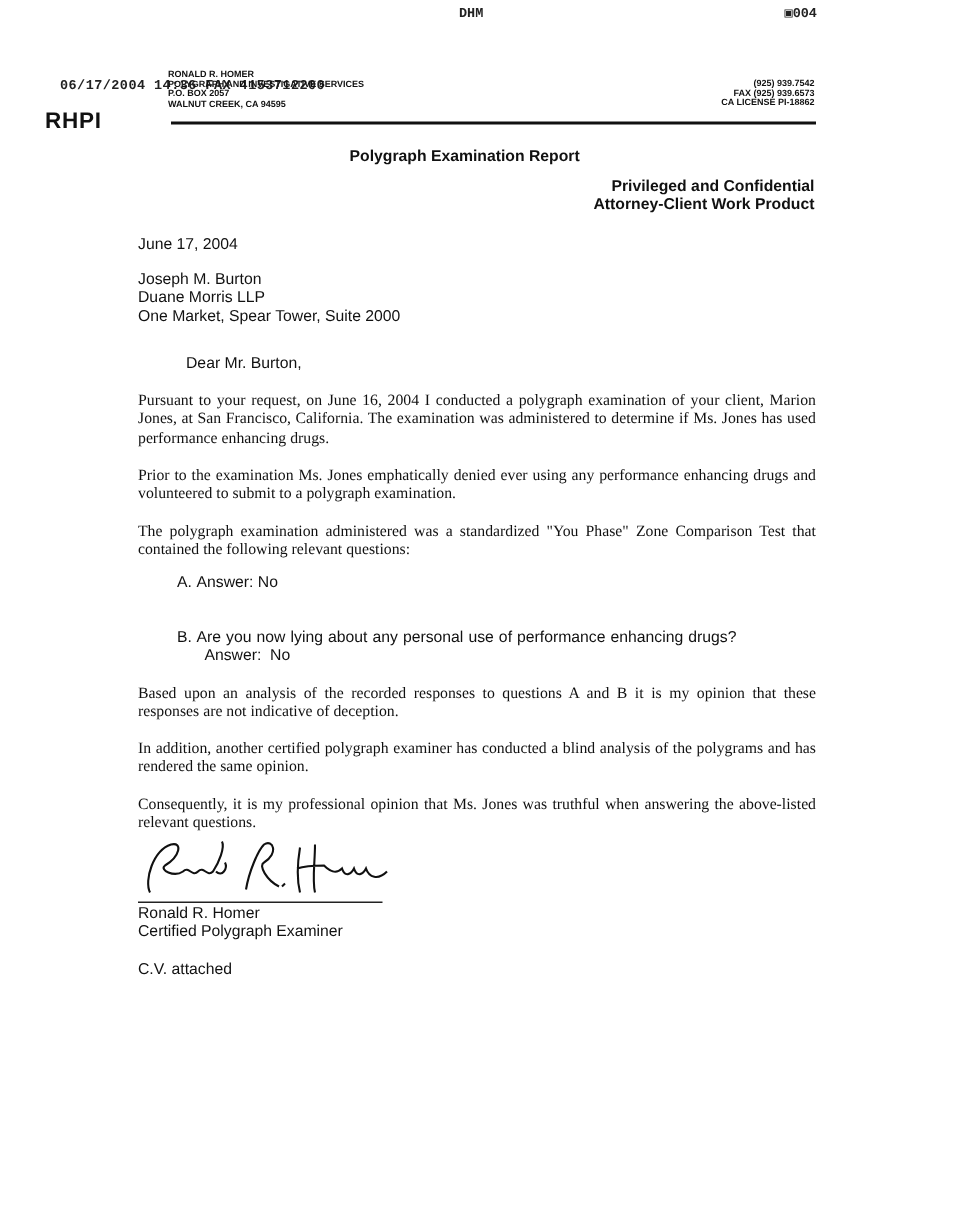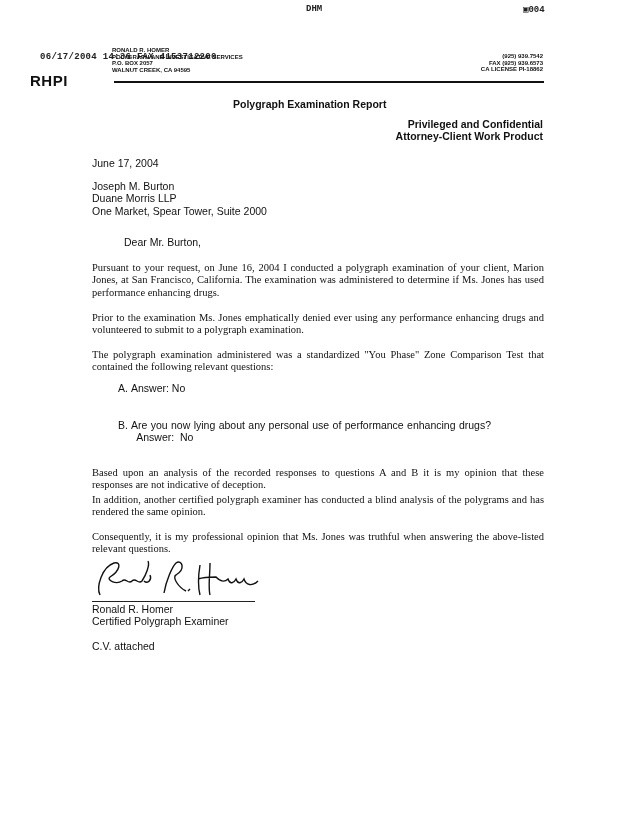--- a/index.html
+++ b/index.html
@@ -17,21 +17,21 @@
   .priv span { display:block; }
   .txt { font-size:10.5px; line-height:12.4px; }
   .date { top:157px; left:92px; }
   .addr { top:180px; left:92px; }
   .salut { top:236px; left:92px;margin-left:32px; }
   .para { left:92px; width:452px; text-align:justify;font-family:Liberation Serif, serif; }
   .p1 { top:262px; } .p2 { top:312px; } .p3 { top:349px; }
   .q { left:131px; width:360px; text-align:justify; }
   .qa { top:382px; } .qb { top:419px; }
   .qlbl { position:absolute; left:-13px; }
-  .p4 { top:467px; } .p5 { top:494px; } .p6 { top:531px; }
+  .p4 { top:457px; } .p5 { top:494px; } .p6 { top:531px; }
   .sig { top:557px; left:92px; width:170px; height:44px; }
   .sigline { top:601px; left:92px; width:163px; height:1px; background:#222; }
   .signame { top:603px; left:92px; }
   .cv { top:640px; left:92px; }
 </style>
 </head>
 <body>
 
 <div class="abs fax">06/17/2004 14:36 FAX 4153712200</div>
 <div class="abs fax-dhm">DHM</div>

